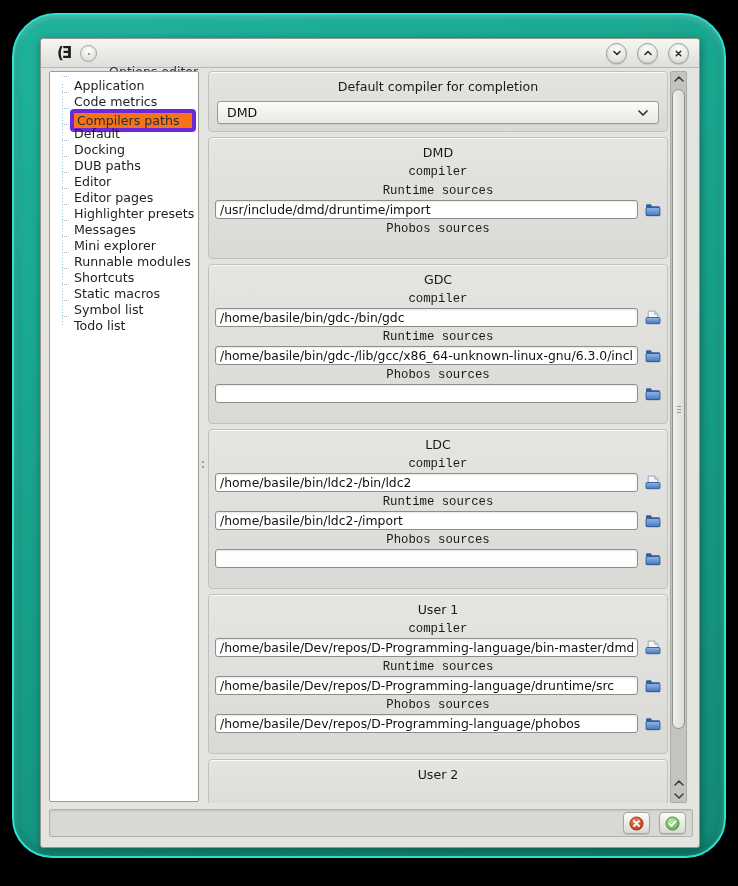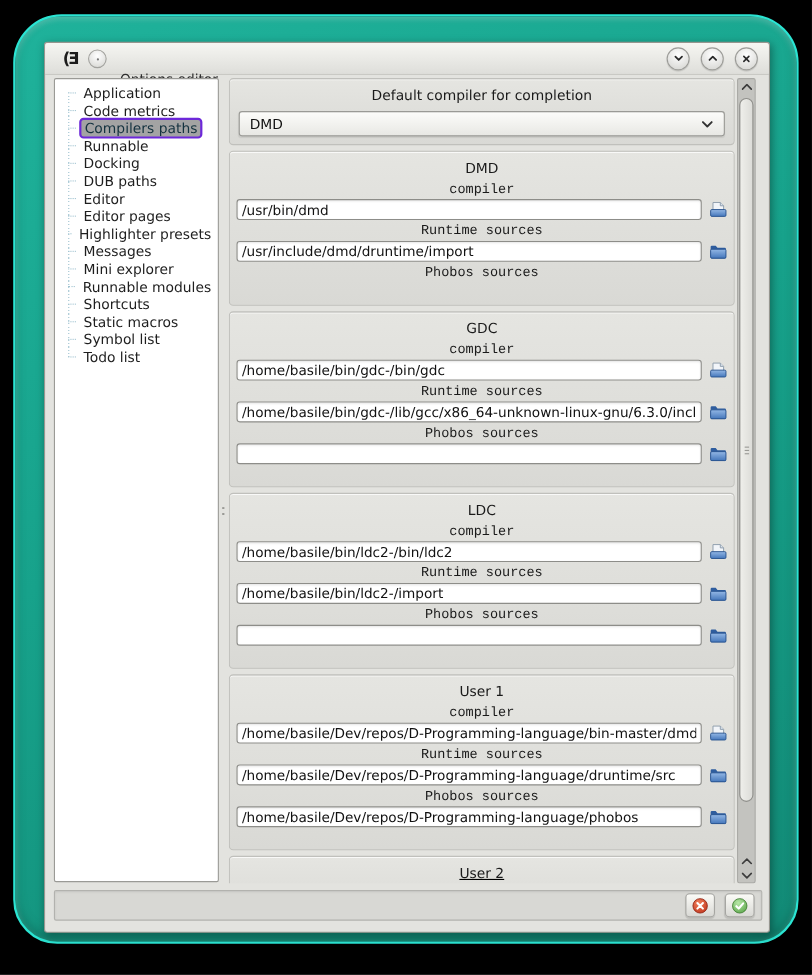--- a/index.html
+++ b/index.html
@@ -33,24 +33,24 @@
     border:1px solid #9c9c98; display:flex; align-items:center; justify-content:center;
     box-shadow:0 1px 1px rgba(0,0,0,.15); }
 
   
   .sidebar { position:absolute; left:8px; top:32px; width:150px; height:731px;
     background:#fff; border:1px solid #9a9a96; border-radius:2px;
     padding:4px 2px 0 4px; overflow:hidden; }
   .tree { position:relative; padding-left:16px; }
   .tree::before { content:""; position:absolute; left:8px; top:8px; bottom:6px; width:1px;
     background-image:repeating-linear-gradient(to bottom,#9fc2d0 0 1px,transparent 1px 3px); }
-  .tree-item { display:flex; align-items:center; height:16px; cursor:default; white-space:nowrap; }
+  .tree-item { display:flex; height:16px; cursor:default; white-space:nowrap;flex-direction:column; }
   .twig { width:7px; border-top:1px dotted #9fc2d0; margin:0 3px 0 -8px; }
   .tree-item .lbl { font-size:12.6px; color:#1e1e1e; padding:0 3px; border:1px solid transparent; }
-  .tree-item .lbl.sel { background:#a3a3a3; border:2px solid #6d28d9; border-radius:4px; color:#14323f; }
+  .tree-item .lbl.sel { background:#f97316; border:4px solid #6d28d9; border-radius:4px; color:#14323f; }
 
   
   .splitter { position:absolute; left:158px; top:32px; width:9px; height:731px; }
   .splitter::after { content:""; position:absolute; left:3px; top:390px; width:2px; height:8px;
     background-image:repeating-linear-gradient(to bottom,#9a9a96 0 2px,transparent 2px 5px); }
 
   
   .main { position:absolute; left:167px; top:32px; width:460px; height:732px; overflow:hidden; }
   .group { background:linear-gradient(#e5e5e1,#d9d9d5); border:1px solid #c0c0bc; border-radius:4px;
     box-shadow:inset 0 1px 0 rgba(255,255,255,.75); padding:2px 4px 20px; margin-bottom:5px; }
@@ -145,21 +145,21 @@
       <div class="tree-item">
           <span class="twig"></span>
           <span class="lbl">Code metrics</span>
         </div>
       <div class="tree-item">
           <span class="twig"></span>
           <span class="lbl sel">Compilers paths</span>
         </div>
       <div class="tree-item">
           <span class="twig"></span>
-          <span class="lbl">Runnable</span>
+          <span class="lbl">Default</span>
         </div>
       <div class="tree-item">
           <span class="twig"></span>
           <span class="lbl">Docking</span>
         </div>
       <div class="tree-item">
           <span class="twig"></span>
           <span class="lbl">DUB paths</span>
         </div>
       <div class="tree-item">
@@ -217,149 +217,139 @@
           <svg viewBox="0 0 12 8" width="12" height="8">
               <path d="M2 2 L6 6 L10 2" fill="none" stroke="#333" stroke-width="1.7" stroke-linecap="round" stroke-linejoin="round"></path>
             </svg>
         </span>
       </div>
     </div>
 
     <div class="group">
       <div class="group-header">DMD</div>
       <div class="field-label">compiler</div>
-      <div class="field-row">
-        <input value="/usr/bin/dmd" style="">
+      <div class="field-label">Runtime sources</div>
+      <div class="field-row">
+        <input value="/usr/include/dmd/druntime/import" style="">
+        <button class="icon-btn">
+          <svg viewBox="0 0 16 14" width="18" height="15">
+              <path d="M1.5 12 V3.2 Q1.5 2.2 2.5 2.2 H5.8 L7.3 4 H13.5 Q14.5 4 14.5 5 V12 Q14.5 13 13.5 13 H2.5 Q1.5 13 1.5 12 Z" fill="#2f5d9e"></path>
+              <rect x="1.5" y="5.2" width="13" height="7.6" rx="1" fill="url(#gFold)" stroke="#2a5590" stroke-width="0.8"></rect>
+            </svg>
+        </button>
+      </div>
+      <div class="field-label">Phobos sources</div>
+    </div>
+
+    <div class="group">
+      <div class="group-header">GDC</div>
+      <div class="field-label">compiler</div>
+      <div class="field-row">
+        <input value="/home/basile/bin/gdc-/bin/gdc" style="">
         <button class="icon-btn">
           <svg viewBox="0 0 16 14" width="18" height="15">
               <path d="M3.5 1 h6.2 l2.8 2.8 V9 H3.5 Z" fill="#f2f5f9" stroke="#8d9cab" stroke-width="0.8"></path>
               <path d="M9.7 1 v2.8 h2.8" fill="#d9e2ec" stroke="#8d9cab" stroke-width="0.8"></path>
               <rect x="1.5" y="7" width="13" height="5.8" rx="1" fill="url(#gFold)" stroke="#2a5590" stroke-width="0.8"></rect>
             </svg>
         </button>
       </div>
       <div class="field-label">Runtime sources</div>
       <div class="field-row">
-        <input value="/usr/include/dmd/druntime/import" style="">
+        <input value="/home/basile/bin/gdc-/lib/gcc/x86_64-unknown-linux-gnu/6.3.0/include" style="">
         <button class="icon-btn">
           <svg viewBox="0 0 16 14" width="18" height="15">
               <path d="M1.5 12 V3.2 Q1.5 2.2 2.5 2.2 H5.8 L7.3 4 H13.5 Q14.5 4 14.5 5 V12 Q14.5 13 13.5 13 H2.5 Q1.5 13 1.5 12 Z" fill="#2f5d9e"></path>
               <rect x="1.5" y="5.2" width="13" height="7.6" rx="1" fill="url(#gFold)" stroke="#2a5590" stroke-width="0.8"></rect>
             </svg>
         </button>
       </div>
       <div class="field-label">Phobos sources</div>
+      <div class="field-row">
+        <input value="" style="">
+        <button class="icon-btn">
+          <svg viewBox="0 0 16 14" width="18" height="15">
+              <path d="M1.5 12 V3.2 Q1.5 2.2 2.5 2.2 H5.8 L7.3 4 H13.5 Q14.5 4 14.5 5 V12 Q14.5 13 13.5 13 H2.5 Q1.5 13 1.5 12 Z" fill="#2f5d9e"></path>
+              <rect x="1.5" y="5.2" width="13" height="7.6" rx="1" fill="url(#gFold)" stroke="#2a5590" stroke-width="0.8"></rect>
+            </svg>
+        </button>
+      </div>
     </div>
 
     <div class="group">
-      <div class="group-header">GDC</div>
+      <div class="group-header">LDC</div>
       <div class="field-label">compiler</div>
       <div class="field-row">
-        <input value="/home/basile/bin/gdc-/bin/gdc" style="">
+        <input value="/home/basile/bin/ldc2-/bin/ldc2" style="">
         <button class="icon-btn">
           <svg viewBox="0 0 16 14" width="18" height="15">
               <path d="M3.5 1 h6.2 l2.8 2.8 V9 H3.5 Z" fill="#f2f5f9" stroke="#8d9cab" stroke-width="0.8"></path>
               <path d="M9.7 1 v2.8 h2.8" fill="#d9e2ec" stroke="#8d9cab" stroke-width="0.8"></path>
               <rect x="1.5" y="7" width="13" height="5.8" rx="1" fill="url(#gFold)" stroke="#2a5590" stroke-width="0.8"></rect>
             </svg>
         </button>
       </div>
       <div class="field-label">Runtime sources</div>
       <div class="field-row">
-        <input value="/home/basile/bin/gdc-/lib/gcc/x86_64-unknown-linux-gnu/6.3.0/include" style="">
+        <input value="/home/basile/bin/ldc2-/import" style="">
         <button class="icon-btn">
           <svg viewBox="0 0 16 14" width="18" height="15">
               <path d="M1.5 12 V3.2 Q1.5 2.2 2.5 2.2 H5.8 L7.3 4 H13.5 Q14.5 4 14.5 5 V12 Q14.5 13 13.5 13 H2.5 Q1.5 13 1.5 12 Z" fill="#2f5d9e"></path>
               <rect x="1.5" y="5.2" width="13" height="7.6" rx="1" fill="url(#gFold)" stroke="#2a5590" stroke-width="0.8"></rect>
             </svg>
         </button>
       </div>
       <div class="field-label">Phobos sources</div>
       <div class="field-row">
         <input value="" style="">
         <button class="icon-btn">
           <svg viewBox="0 0 16 14" width="18" height="15">
               <path d="M1.5 12 V3.2 Q1.5 2.2 2.5 2.2 H5.8 L7.3 4 H13.5 Q14.5 4 14.5 5 V12 Q14.5 13 13.5 13 H2.5 Q1.5 13 1.5 12 Z" fill="#2f5d9e"></path>
               <rect x="1.5" y="5.2" width="13" height="7.6" rx="1" fill="url(#gFold)" stroke="#2a5590" stroke-width="0.8"></rect>
             </svg>
         </button>
       </div>
     </div>
 
     <div class="group">
-      <div class="group-header">LDC</div>
+      <div class="group-header">User 1</div>
       <div class="field-label">compiler</div>
       <div class="field-row">
-        <input value="/home/basile/bin/ldc2-/bin/ldc2" style="">
+        <input value="/home/basile/Dev/repos/D-Programming-language/bin-master/dmd" style="">
         <button class="icon-btn">
           <svg viewBox="0 0 16 14" width="18" height="15">
               <path d="M3.5 1 h6.2 l2.8 2.8 V9 H3.5 Z" fill="#f2f5f9" stroke="#8d9cab" stroke-width="0.8"></path>
               <path d="M9.7 1 v2.8 h2.8" fill="#d9e2ec" stroke="#8d9cab" stroke-width="0.8"></path>
               <rect x="1.5" y="7" width="13" height="5.8" rx="1" fill="url(#gFold)" stroke="#2a5590" stroke-width="0.8"></rect>
             </svg>
         </button>
       </div>
       <div class="field-label">Runtime sources</div>
       <div class="field-row">
-        <input value="/home/basile/bin/ldc2-/import" style="">
+        <input value="/home/basile/Dev/repos/D-Programming-language/druntime/src" style="">
         <button class="icon-btn">
           <svg viewBox="0 0 16 14" width="18" height="15">
               <path d="M1.5 12 V3.2 Q1.5 2.2 2.5 2.2 H5.8 L7.3 4 H13.5 Q14.5 4 14.5 5 V12 Q14.5 13 13.5 13 H2.5 Q1.5 13 1.5 12 Z" fill="#2f5d9e"></path>
               <rect x="1.5" y="5.2" width="13" height="7.6" rx="1" fill="url(#gFold)" stroke="#2a5590" stroke-width="0.8"></rect>
             </svg>
         </button>
       </div>
       <div class="field-label">Phobos sources</div>
       <div class="field-row">
-        <input value="" style="">
-        <button class="icon-btn">
-          <svg viewBox="0 0 16 14" width="18" height="15">
-              <path d="M1.5 12 V3.2 Q1.5 2.2 2.5 2.2 H5.8 L7.3 4 H13.5 Q14.5 4 14.5 5 V12 Q14.5 13 13.5 13 H2.5 Q1.5 13 1.5 12 Z" fill="#2f5d9e"></path>
-              <rect x="1.5" y="5.2" width="13" height="7.6" rx="1" fill="url(#gFold)" stroke="#2a5590" stroke-width="0.8"></rect>
-            </svg>
-        </button>
-      </div>
-    </div>
-
-    <div class="group">
-      <div class="group-header">User 1</div>
-      <div class="field-label">compiler</div>
-      <div class="field-row">
-        <input value="/home/basile/Dev/repos/D-Programming-language/bin-master/dmd" style="">
-        <button class="icon-btn">
-          <svg viewBox="0 0 16 14" width="18" height="15">
-              <path d="M3.5 1 h6.2 l2.8 2.8 V9 H3.5 Z" fill="#f2f5f9" stroke="#8d9cab" stroke-width="0.8"></path>
-              <path d="M9.7 1 v2.8 h2.8" fill="#d9e2ec" stroke="#8d9cab" stroke-width="0.8"></path>
-              <rect x="1.5" y="7" width="13" height="5.8" rx="1" fill="url(#gFold)" stroke="#2a5590" stroke-width="0.8"></rect>
-            </svg>
-        </button>
-      </div>
-      <div class="field-label">Runtime sources</div>
-      <div class="field-row">
-        <input value="/home/basile/Dev/repos/D-Programming-language/druntime/src" style="">
-        <button class="icon-btn">
-          <svg viewBox="0 0 16 14" width="18" height="15">
-              <path d="M1.5 12 V3.2 Q1.5 2.2 2.5 2.2 H5.8 L7.3 4 H13.5 Q14.5 4 14.5 5 V12 Q14.5 13 13.5 13 H2.5 Q1.5 13 1.5 12 Z" fill="#2f5d9e"></path>
-              <rect x="1.5" y="5.2" width="13" height="7.6" rx="1" fill="url(#gFold)" stroke="#2a5590" stroke-width="0.8"></rect>
-            </svg>
-        </button>
-      </div>
-      <div class="field-label">Phobos sources</div>
-      <div class="field-row">
         <input value="/home/basile/Dev/repos/D-Programming-language/phobos" style="">
         <button class="icon-btn">
           <svg viewBox="0 0 16 14" width="18" height="15">
               <path d="M1.5 12 V3.2 Q1.5 2.2 2.5 2.2 H5.8 L7.3 4 H13.5 Q14.5 4 14.5 5 V12 Q14.5 13 13.5 13 H2.5 Q1.5 13 1.5 12 Z" fill="#2f5d9e"></path>
               <rect x="1.5" y="5.2" width="13" height="7.6" rx="1" fill="url(#gFold)" stroke="#2a5590" stroke-width="0.8"></rect>
             </svg>
         </button>
       </div>
     </div>
 
-    <div class="group" style="height:60px;text-decoration:underline;">
+    <div class="group" style="height:60px;">
       <div class="group-header">User 2</div>
     </div>
   </div>
 
   <div class="scrollbar">
     <div class="sb-btn">
       <svg viewBox="0 0 10 6" width="10" height="6">
           <path d="M1 5 L5 1 L9 5" fill="none" stroke="#3c3c3c" stroke-width="1.5" stroke-linecap="round" stroke-linejoin="round"></path>
         </svg>
     </div>

